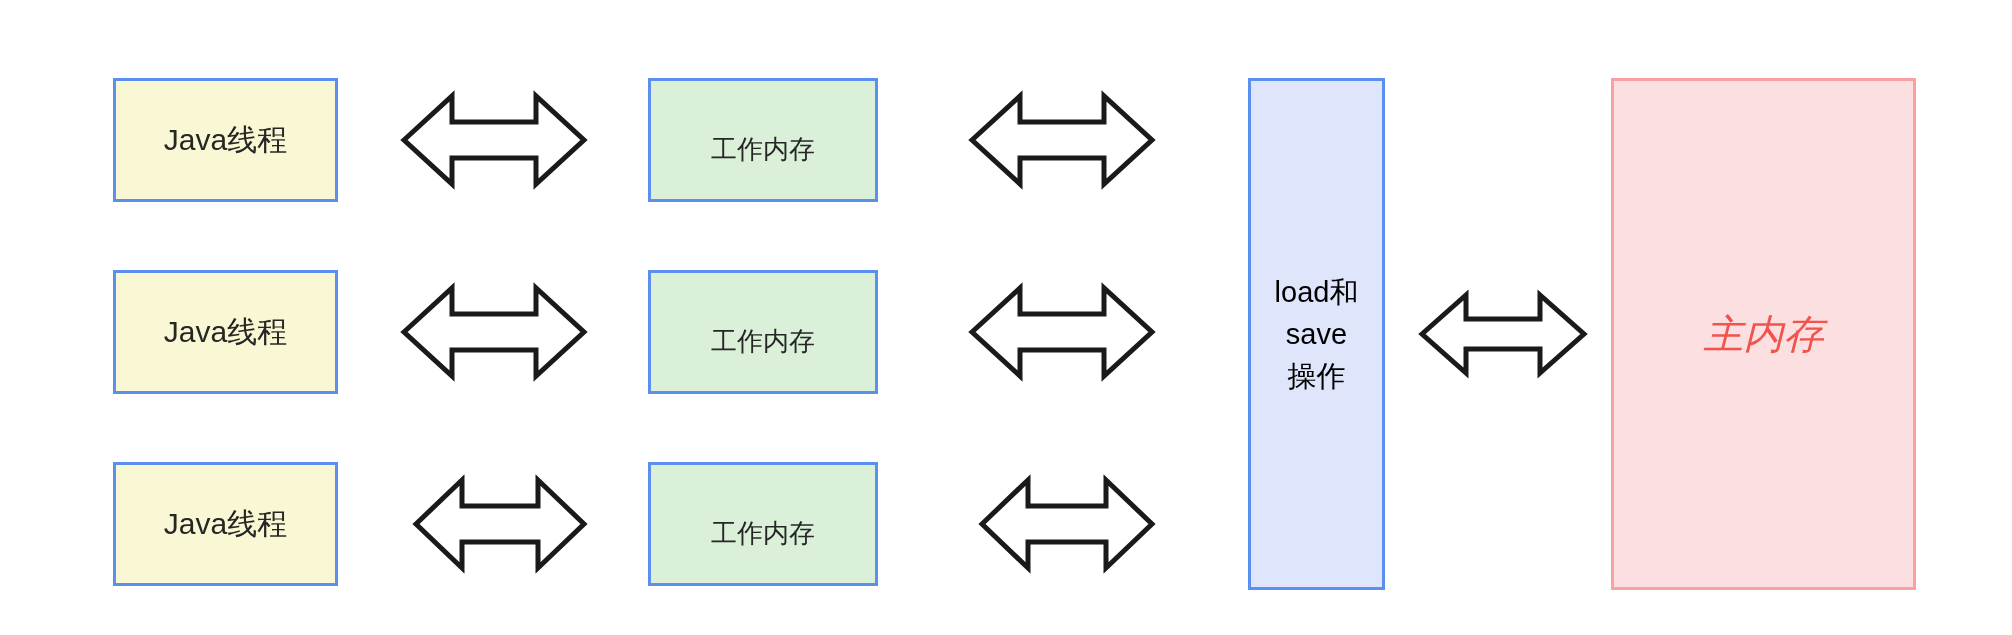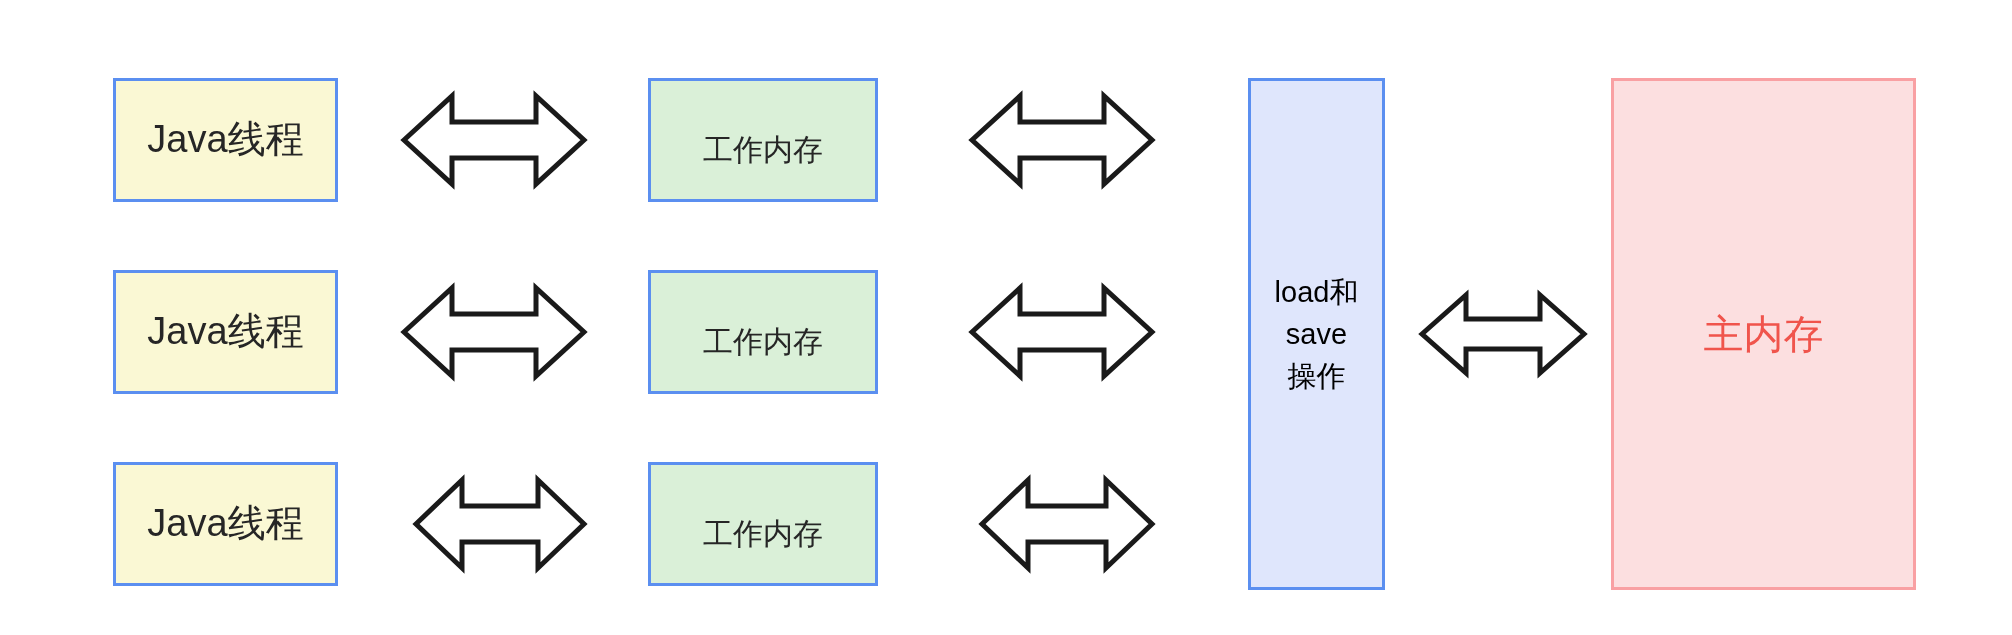--- a/index.html
+++ b/index.html
@@ -30,45 +30,46 @@
     line-height: 1.45;
     white-space: pre-line;
   }
   
   .thread-box {
     background: #FAF8D4;
     border: 3px solid #5B8FF0;
   }
   .thread-box .node-label {
     color: #262626;
-    font-size: 38px;
+    font-size: 30px;
   }
   
   .working-box {
     background: #DAF0D8;
     border: 3px solid #5B8FF0;
   }
   .working-box .node-label {
     color: #262626;
-    font-size: 30px;
+    font-size: 26px;
     margin-top: 20px;
   }
   
   .loadsave-box {
     background: #DFE6FC;
     border: 3px solid #5B8FF0;
   }
   .loadsave-box .node-label {
     color: #000000;
     font-size: 29px;
   }
   
   .main-memory-box {
     background: #FCDFE0;
     border: 3px solid #F9A0A3;
+    font-style: italic;
   }
   .main-memory-box .node-label {
     color: #F0544C;
     font-size: 40px;
   }
   
   .arrow-connector {
     position: absolute;
   }
   .arrow-connector svg {

